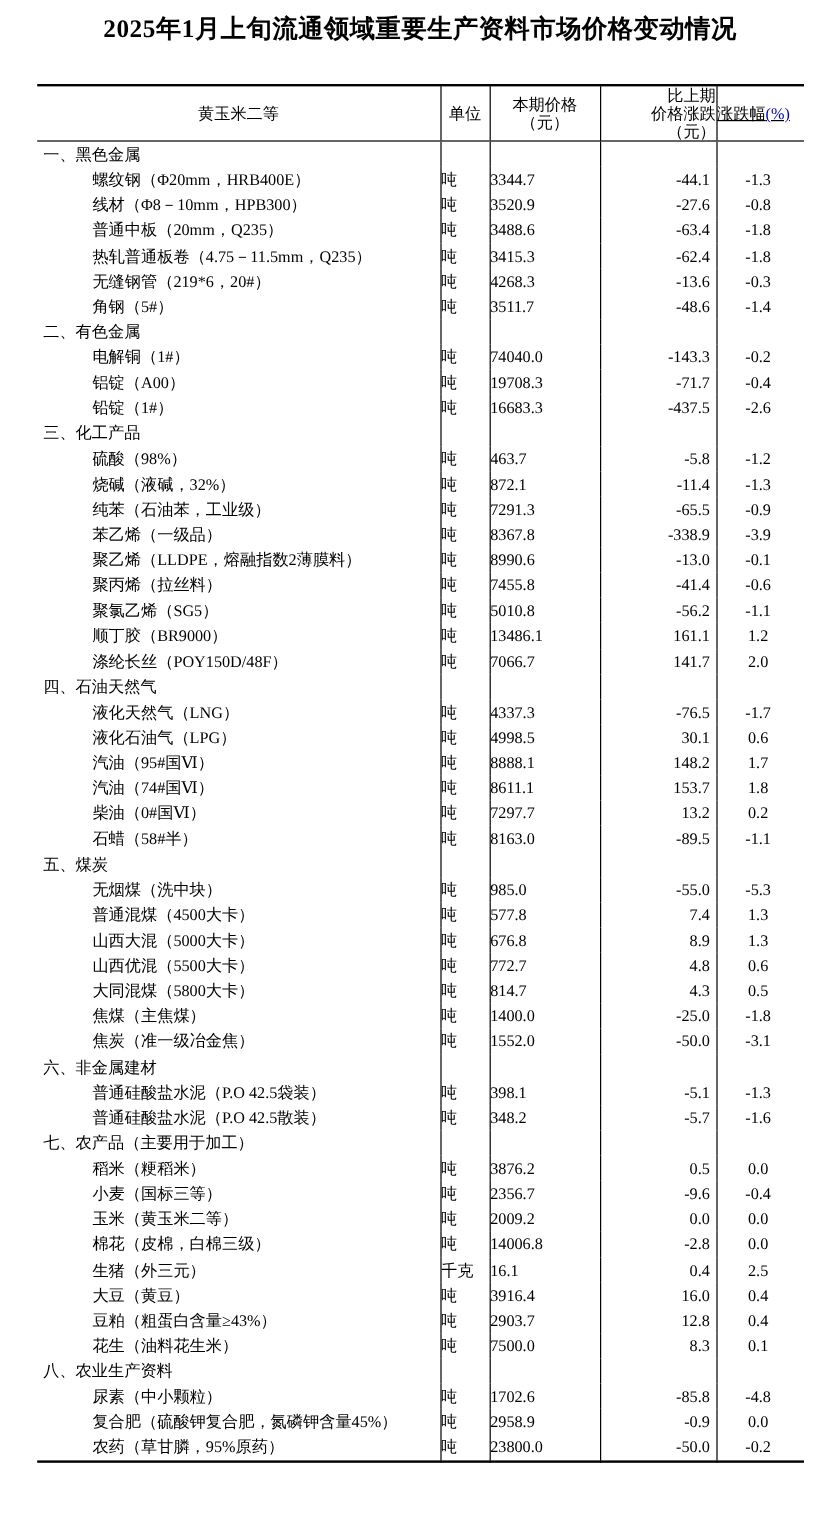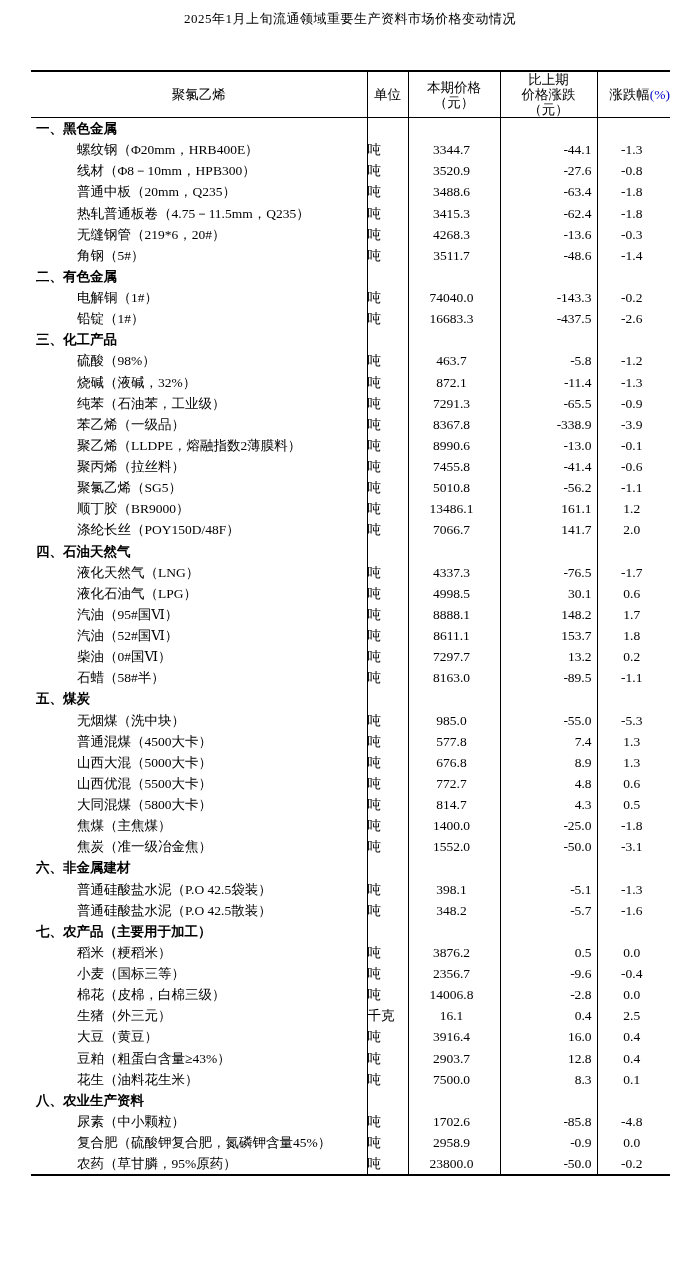--- a/index.html
+++ b/index.html
@@ -3,67 +3,67 @@
 <meta charset="utf-8">
 <style>
   html,body{margin:0;padding:0;}
   body{
     width:700px;height:1269px;background:#ffffff;overflow:hidden;
     font-family:"Liberation Serif","DejaVu Serif",serif;
     color:#000;
   }
   .page-title{
     padding-top:10px;height:24px;text-align:center;
-    font-size:13px;font-weight:normal;letter-spacing:0.5px;
+    font-size:21px;font-weight:bold;letter-spacing:0.5px;
   }
   table.price-table{
     margin:36px 0 0 31px;width:639px;
     border-collapse:collapse;table-layout:fixed;
     border-top:2.5px solid #000;border-bottom:2.5px solid #000;
     font-size:13.5px;
   }
   thead tr{border-bottom:1px solid #000;}
   thead th{
     height:45px;font-weight:normal;text-align:center;vertical-align:middle;
     line-height:15px;white-space:pre-line;padding:0;
   }
   td{height:21.13px;line-height:21.13px;padding:0;overflow:hidden;white-space:nowrap;}
   .c-unit,.c-price,.c-change,.c-pct{border-left:1px solid #000;}
   .c-name{width:336px;}
   .c-unit{width:41px;}
-  .c-price{width:92px;text-align:center;padding-right:5px;}
+  .c-price{width:92px;text-align:left;padding-right:5px;}
   .c-change{width:97px;text-align:right;padding-right:5px;}
   .c-pct{width:73px;text-align:center;padding-right:4px;}
-  td.c-name.sec{font-weight:bold;padding-left:5px;}
+  td.c-name.sec{font-weight:normal;padding-left:5px;}
   td.c-name.prod{padding-left:46px;}
   .blue{color:#0000cc;}
 </style>
 </head>
 <body>
 
 <div class="page-title">2025年1月上旬流通领域重要生产资料市场价格变动情况</div>
 
 <table class="price-table">
   <colgroup>
     <col style="width:336px">
       <col style="width:41px">
       <col style="width:92px">
       <col style="width:97px">
       <col style="width:73px">
   </colgroup>
   <thead>
     <tr>
-      <th class="c-name">聚氯乙烯</th>
+      <th class="c-name">黄玉米二等</th>
       <th class="c-unit">单位</th>
       <th class="c-price" style="text-align:center;padding-right:0;">本期价格
 （元）</th>
-      <th class="c-change" style="text-align:center;padding-right:0;">比上期
+      <th class="c-change" style="padding-right:0;">比上期
 价格涨跌
 （元）</th>
-      <th class="c-pct" style="text-align:right;padding-right:0;"><span>涨跌幅</span><span class="blue">(%)</span></th>
+      <th class="c-pct" style="text-align:left;padding-right:0;text-decoration:underline;"><span>涨跌幅</span><span class="blue">(%)</span></th>
     </tr>
   </thead>
   <tbody>
   <tr>
         <td class="c-name sec">一、黑色金属</td>
         <td class="c-unit"></td>
         <td class="c-price"></td>
         <td class="c-change"></td>
         <td class="c-pct"></td>
       </tr>
@@ -117,20 +117,27 @@
         <td class="c-pct"></td>
       </tr>
       <tr>
         <td class="c-name prod">电解铜（1#）</td>
         <td class="c-unit">吨</td>
         <td class="c-price">74040.0</td>
         <td class="c-change">-143.3</td>
         <td class="c-pct">-0.2</td>
       </tr>
       <tr>
+        <td class="c-name prod">铝锭（A00）</td>
+        <td class="c-unit">吨</td>
+        <td class="c-price">19708.3</td>
+        <td class="c-change">-71.7</td>
+        <td class="c-pct">-0.4</td>
+      </tr>
+      <tr>
         <td class="c-name prod">铅锭（1#）</td>
         <td class="c-unit">吨</td>
         <td class="c-price">16683.3</td>
         <td class="c-change">-437.5</td>
         <td class="c-pct">-2.6</td>
       </tr>
       <tr>
         <td class="c-name sec">三、化工产品</td>
         <td class="c-unit"></td>
         <td class="c-price"></td>
@@ -222,21 +229,21 @@
         <td class="c-pct">0.6</td>
       </tr>
       <tr>
         <td class="c-name prod">汽油（95#国Ⅵ）</td>
         <td class="c-unit">吨</td>
         <td class="c-price">8888.1</td>
         <td class="c-change">148.2</td>
         <td class="c-pct">1.7</td>
       </tr>
       <tr>
-        <td class="c-name prod">汽油（52#国Ⅵ）</td>
+        <td class="c-name prod">汽油（74#国Ⅵ）</td>
         <td class="c-unit">吨</td>
         <td class="c-price">8611.1</td>
         <td class="c-change">153.7</td>
         <td class="c-pct">1.8</td>
       </tr>
       <tr>
         <td class="c-name prod">柴油（0#国Ⅵ）</td>
         <td class="c-unit">吨</td>
         <td class="c-price">7297.7</td>
         <td class="c-change">13.2</td>
@@ -339,20 +346,27 @@
         <td class="c-price">3876.2</td>
         <td class="c-change">0.5</td>
         <td class="c-pct">0.0</td>
       </tr>
       <tr>
         <td class="c-name prod">小麦（国标三等）</td>
         <td class="c-unit">吨</td>
         <td class="c-price">2356.7</td>
         <td class="c-change">-9.6</td>
         <td class="c-pct">-0.4</td>
+      </tr>
+      <tr>
+        <td class="c-name prod">玉米（黄玉米二等）</td>
+        <td class="c-unit">吨</td>
+        <td class="c-price">2009.2</td>
+        <td class="c-change">0.0</td>
+        <td class="c-pct">0.0</td>
       </tr>
       <tr>
         <td class="c-name prod">棉花（皮棉，白棉三级）</td>
         <td class="c-unit">吨</td>
         <td class="c-price">14006.8</td>
         <td class="c-change">-2.8</td>
         <td class="c-pct">0.0</td>
       </tr>
       <tr>
         <td class="c-name prod">生猪（外三元）</td>

